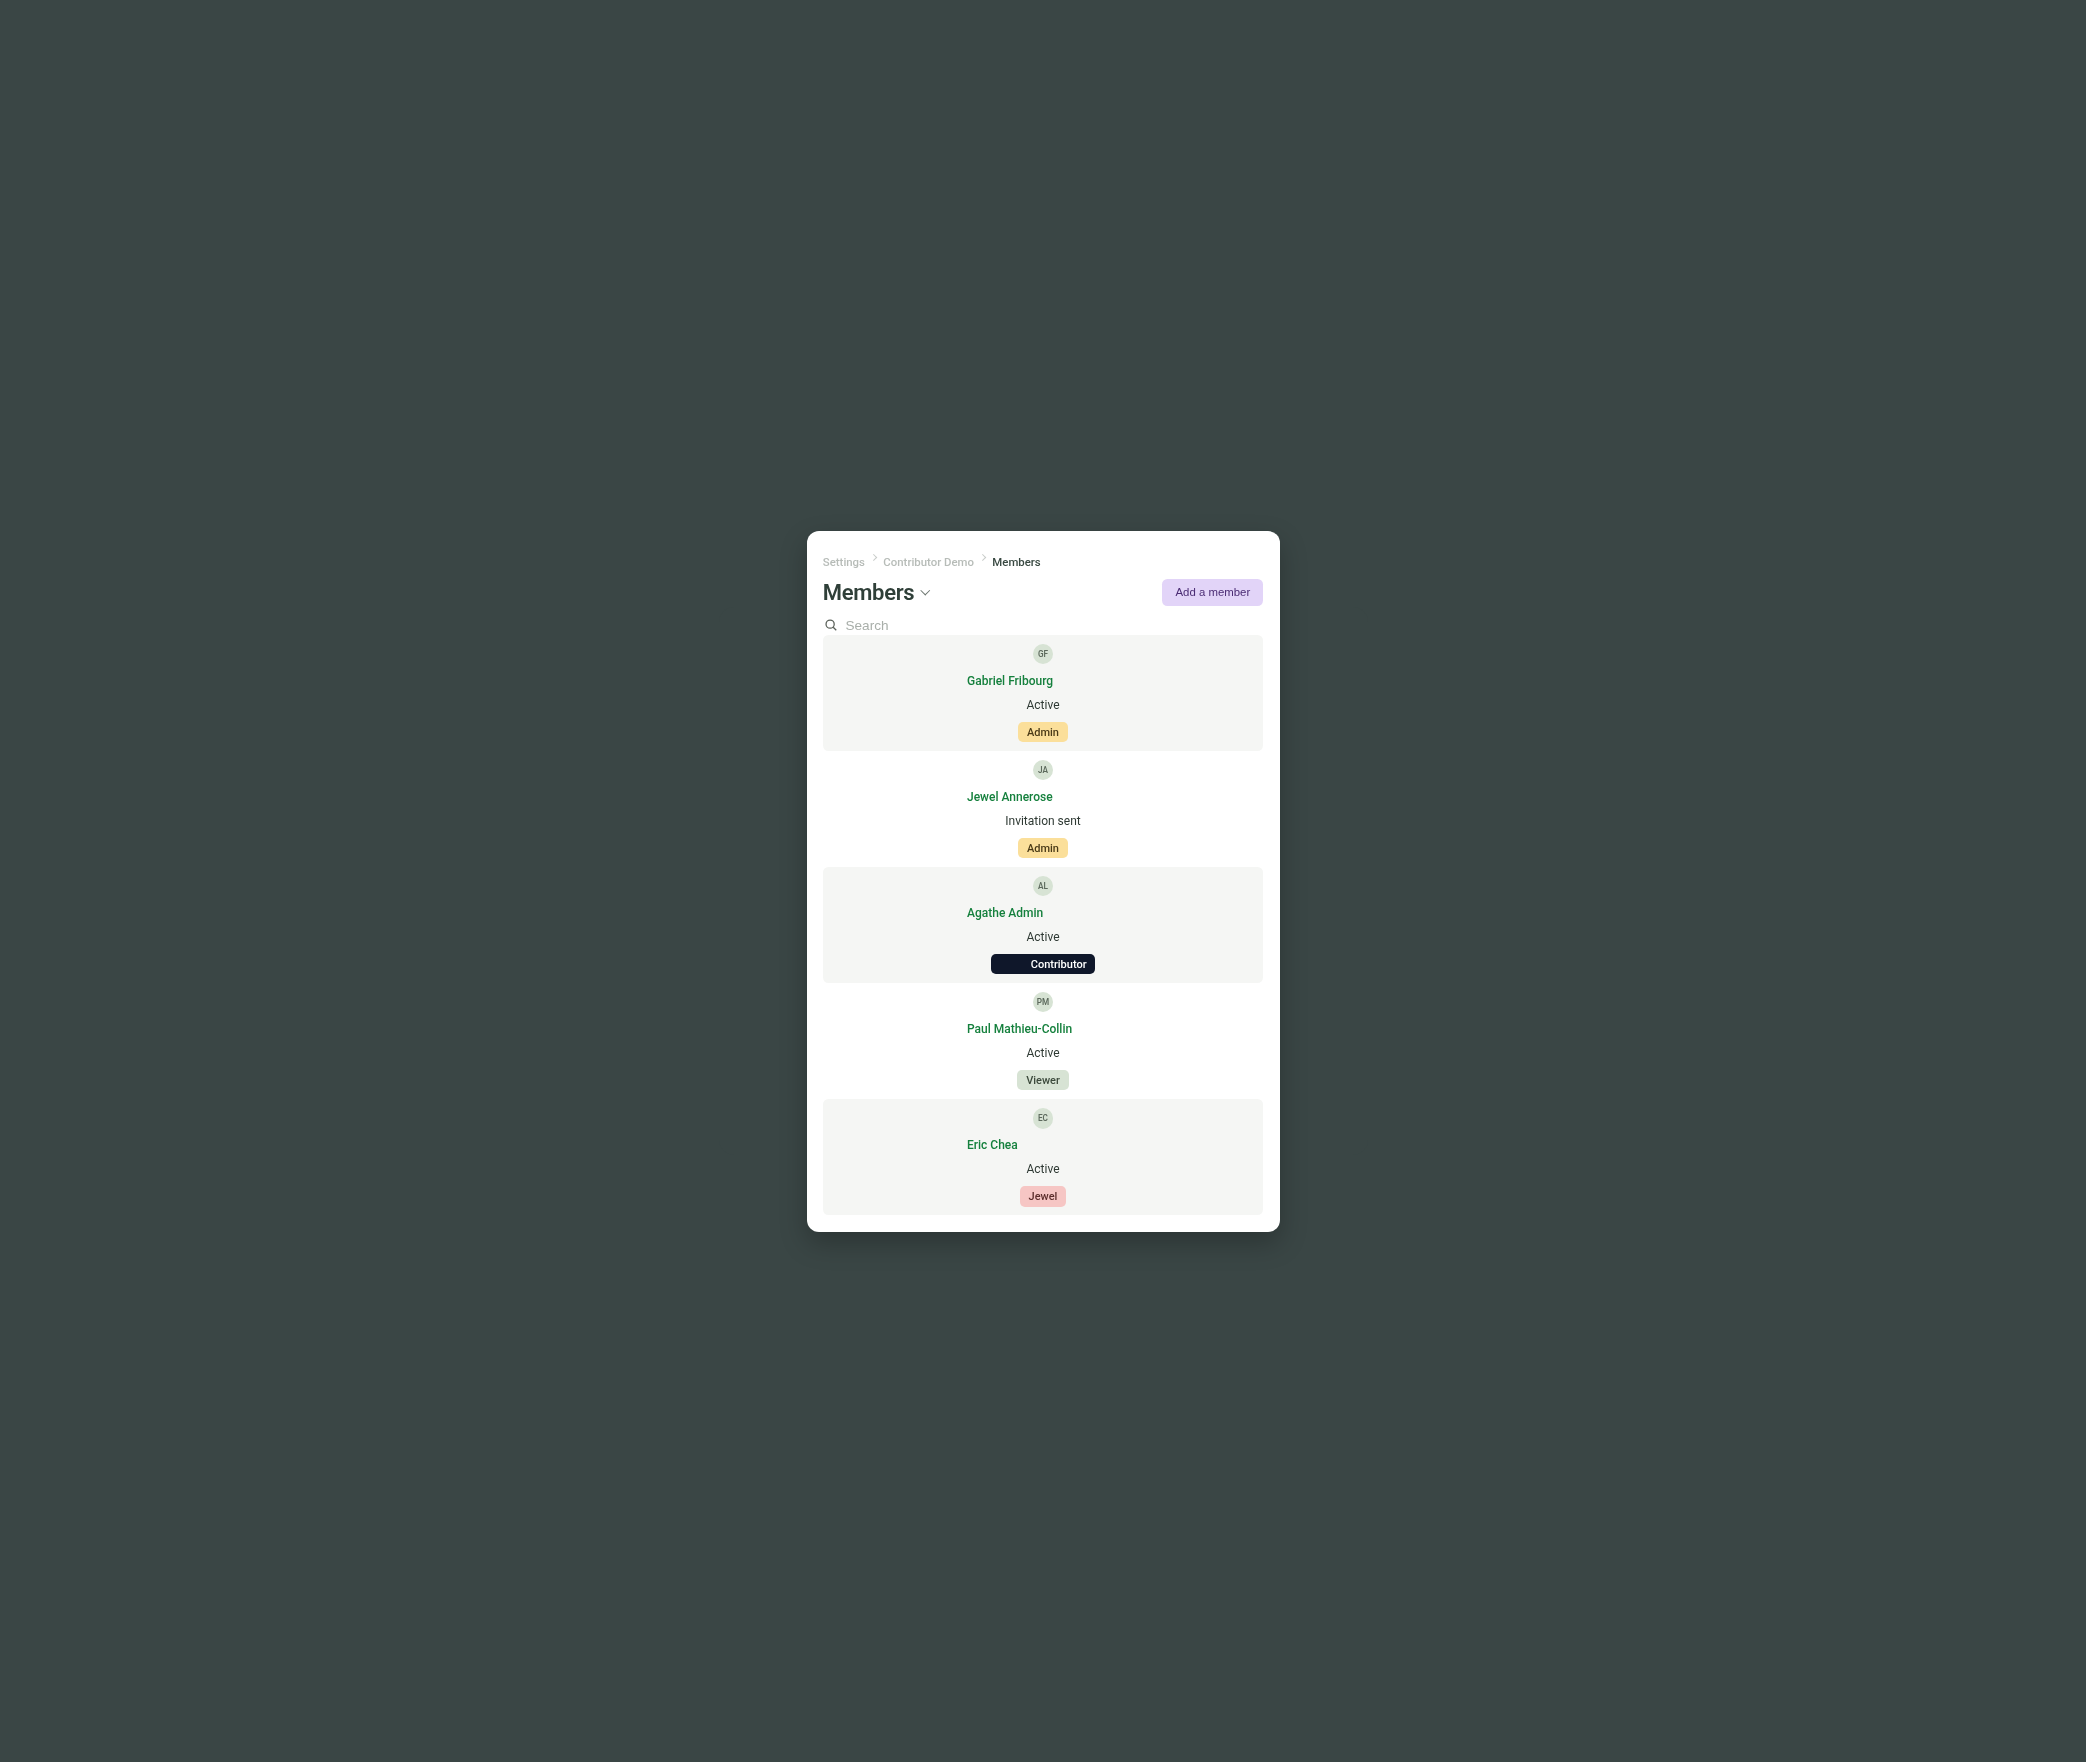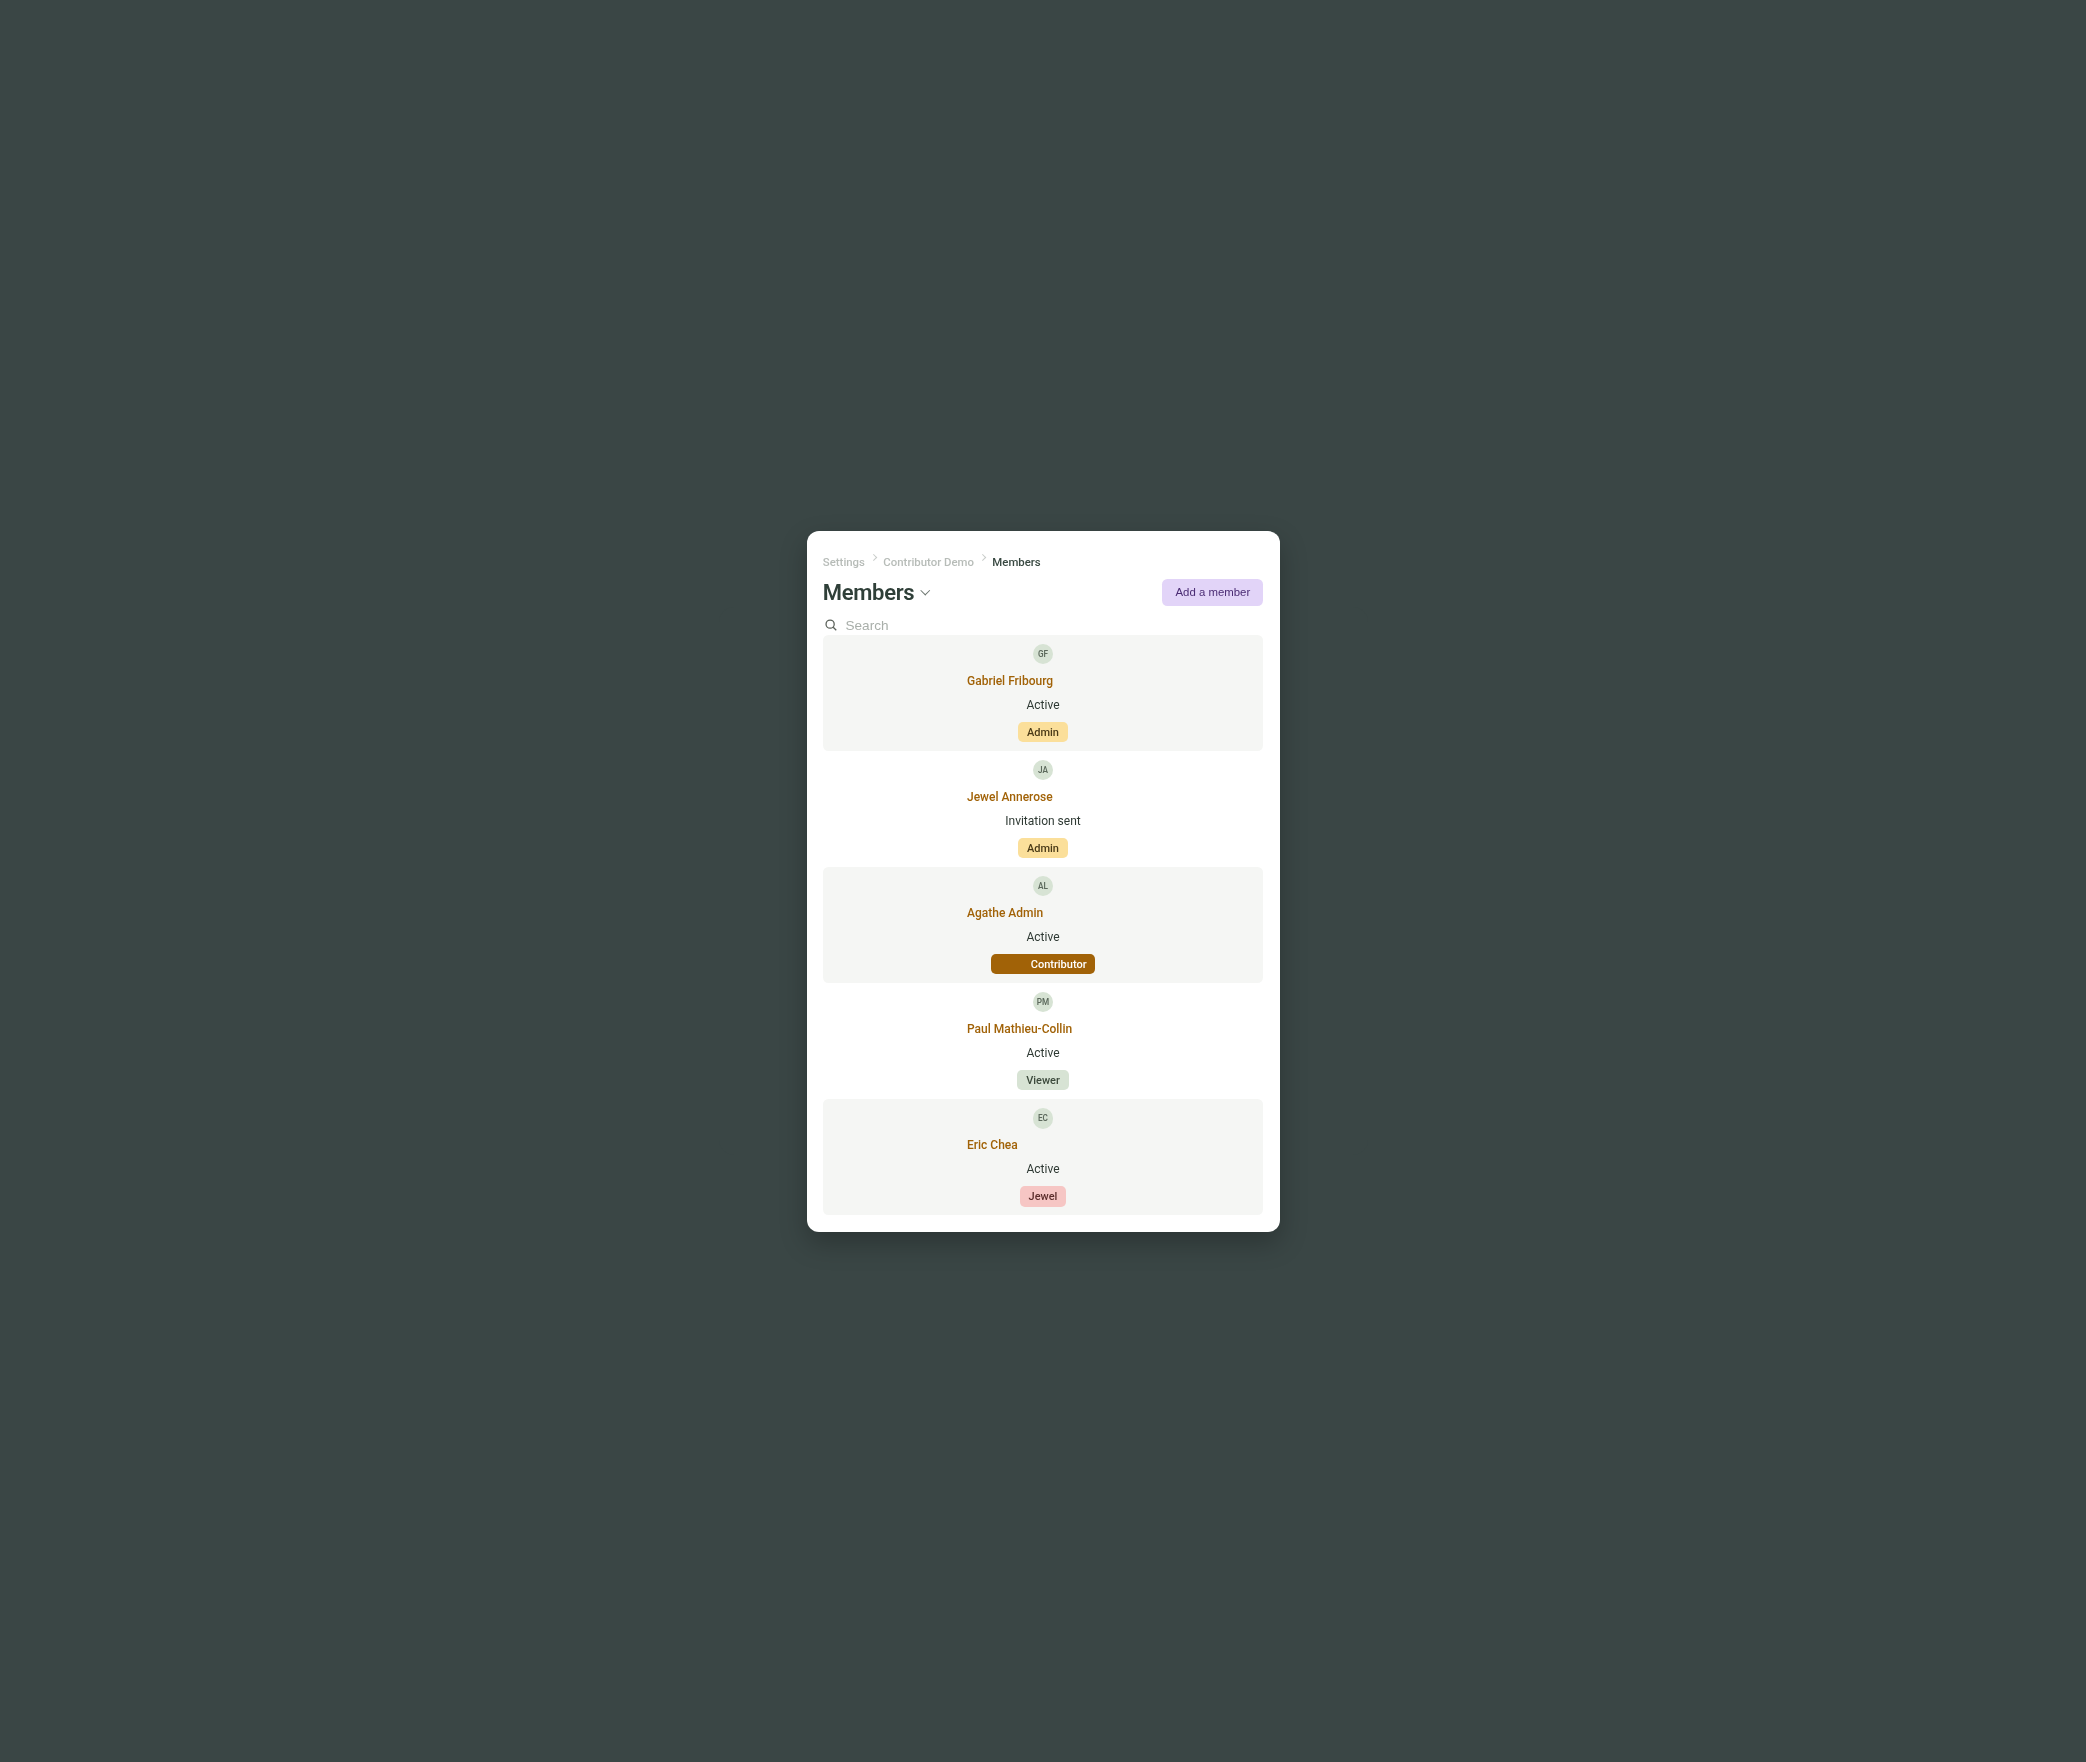--- a/index.html
+++ b/index.html
@@ -128,40 +128,40 @@
     color: #5d6a5d;
     display: flex;
     align-items: center;
     justify-content: center;
     font-size: 8.2px;
     font-weight: 600;
     flex-shrink: 0;
   }
   .name {
     font-size: 12px;
-    color: #a16207;
+    color: #15803d;
     font-weight: 500;
     width: 152px;
     flex-shrink: 0;
   }
   .status {
     font-size: 12px;
     color: #2f3a34;
     font-weight: 400;
     flex: 1;
   }
   .badge {
     font-size: 11px;
     font-weight: 500;
     padding: 3.8px 8.7px;
     border-radius: 4.9px;
     white-space: nowrap;
   }
   .badge-admin { background: #fbdf9a; color: #4a3a17; }
-  .badge-contributor { background: #a16207; color: #ffffff; padding-left: 40px; }
+  .badge-contributor { background: #0f172a; color: #ffffff; padding-left: 40px; }
   .badge-viewer { background: #d7e3d4; color: #3c4a3c; }
   .badge-owner { background: #f6c6c4; color: #5c2e2c; }
 </style>
 </head>
 <body>
 
 <div class="outer">
   <div class="card">
 
     <nav class="breadcrumb">

